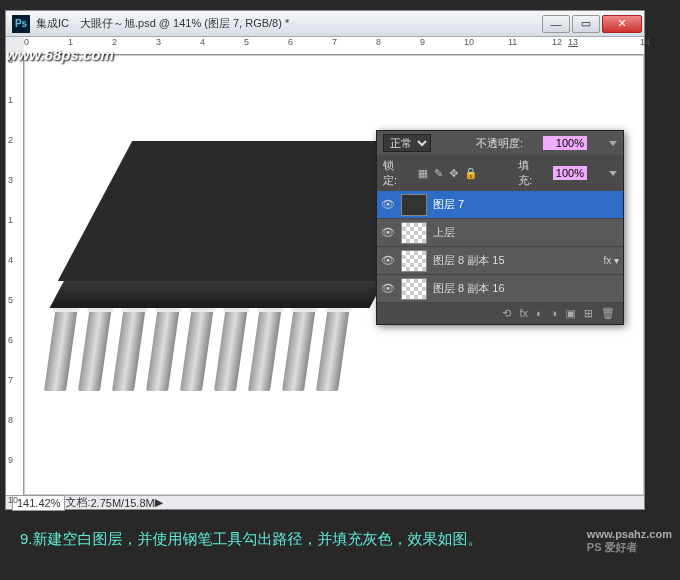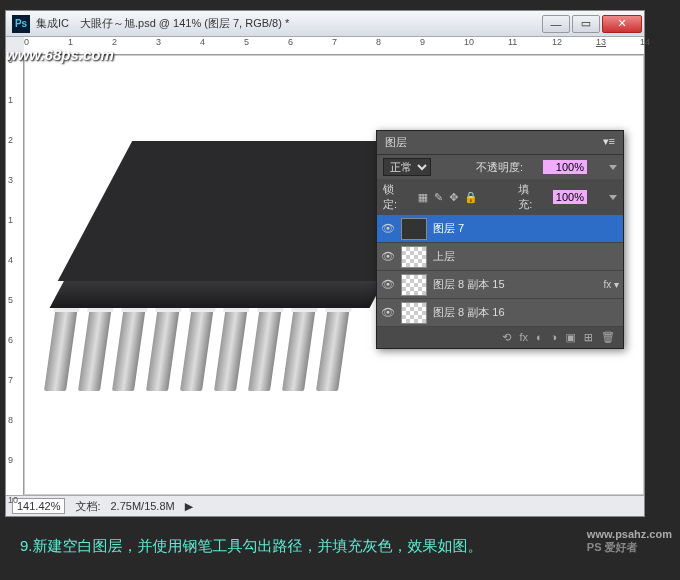--- a/index.html
+++ b/index.html
@@ -34,21 +34,21 @@
 .lock-icons{display:flex;gap:6px;color:#bbb}
 .layers-list{background:#595959;max-height:140px;overflow:hidden}
 .layer-item{display:flex;align-items:center;padding:2px 4px;gap:6px;border-bottom:1px solid #444;height:28px}
 .layer-item.selected{background:#2d6dc7;color:#fff}
 .eye{width:14px;height:14px;display:flex;align-items:center;justify-content:center;color:#ccc}
 .thumb{width:26px;height:22px;background:#fff;border:1px solid #888;background-image:repeating-conic-gradient(#ccc 0 25%,#fff 0 50%);background-size:8px 8px}
 .thumb.dark{background:#333;background-image:none}
 .layer-name{flex:1}
 .fx{color:#ccc;font-size:10px}
 .panel-footer{display:flex;gap:8px;padding:4px 8px;background:#4a4a4a;color:#aaa;justify-content:flex-end;font-size:11px}
-.statusbar{height:21px;background:#e8eaed;border-top:1px solid #aaa;display:flex;align-items:center;padding:0 6px;gap:10px;color:#333}
+.statusbar{height:14px;background:#e8eaed;border-top:1px solid #aaa;display:flex;align-items:center;padding:0 6px;color:#333}
 .zoom-box{background:#fff;border:1px solid #999;padding:1px 4px}
 .watermark{position:absolute;left:6px;top:46px;color:#fff;font-size:15px;font-style:italic;font-weight:bold;text-shadow:1px 1px 2px #000;z-index:20}
 .caption{color:#5eead4;font-size:15px;padding:20px 20px 0 20px}
 .ps-watermark{position:absolute;right:8px;bottom:25px;color:#888;font-size:20px;font-weight:bold}
 .ps-watermark span{font-size:11px;display:block;color:#aaa}
 .tri{width:0;height:0;border-left:4px solid transparent;border-right:4px solid transparent;border-top:5px solid #aaa;display:inline-block;margin-left:2px}
 </style>
 </head>
 <body>
 
@@ -72,21 +72,21 @@
         <span class="tick" style="left: 132px;">3</span>
         <span class="tick" style="left: 176px;">4</span>
         <span class="tick" style="left: 220px;">5</span>
         <span class="tick" style="left: 264px;">6</span>
         <span class="tick" style="left: 308px;">7</span>
         <span class="tick" style="left: 352px;">8</span>
         <span class="tick" style="left: 396px;">9</span>
         <span class="tick" style="left: 440px;">10</span>
         <span class="tick" style="left: 484px;">11</span>
         <span class="tick" style="left: 528px;">12</span>
-        <span class="tick" style="left: 572px; text-decoration: underline;">13</span>
+        <span class="tick" style="left: 544px; text-decoration: underline;">13</span>
         <span class="tick" style="left: 616px;">14</span>
       </div>
 
   <div class="workspace">
     <div class="ruler-v" id="ruler-v">
           <span class="tick" style="top: 0px;">0</span>
           <span class="tick" style="top: 40px;">1</span>
           <span class="tick" style="top: 80px;">2</span>
           <span class="tick" style="top: 120px;">3</span>
           <span class="tick" style="top: 160px;">1</span>
@@ -112,24 +112,20 @@
               <div class="pin"></div>
               <div class="pin"></div>
         </div>
         <div class="chip-side"></div>
         <div class="chip-front"></div>
         <div class="chip-body"></div>
       </div>
     </div>
 
     <div class="layers-panel">
-      <div class="panel-tab">
-        <span>图层</span>
-        <span>▾≡</span>
-      </div>
       <div class="panel-row">
         <select><option>正常</option></select>
         <span style="flex:1"></span>
         <span>不透明度:</span>
         <span class="pct">100%</span>
         <span class="tri"></span>
       </div>
       <div class="panel-row lock-row">
         <span>锁定:</span>
         <span class="lock-icons" id="lock-icons">

